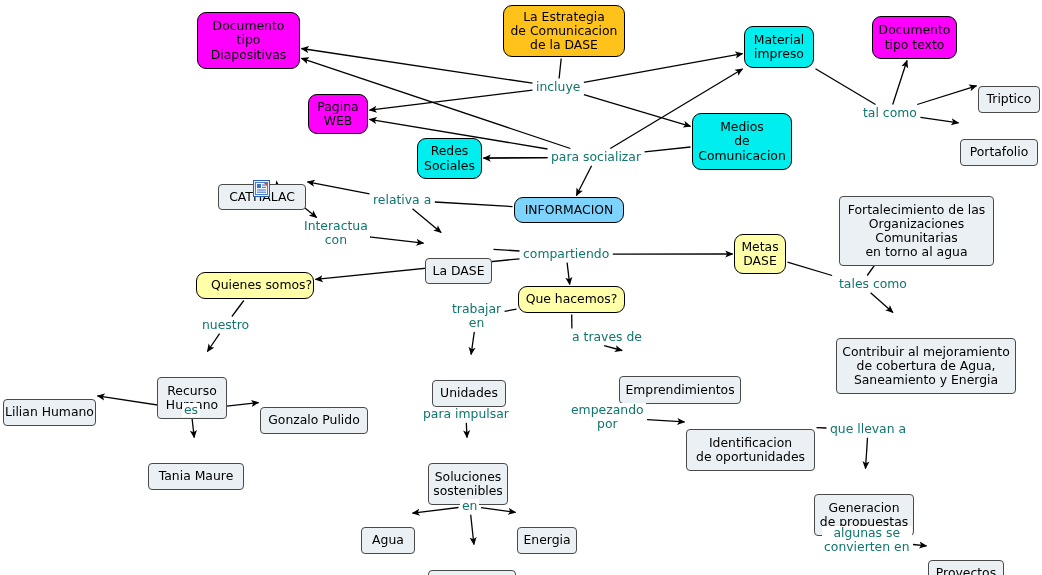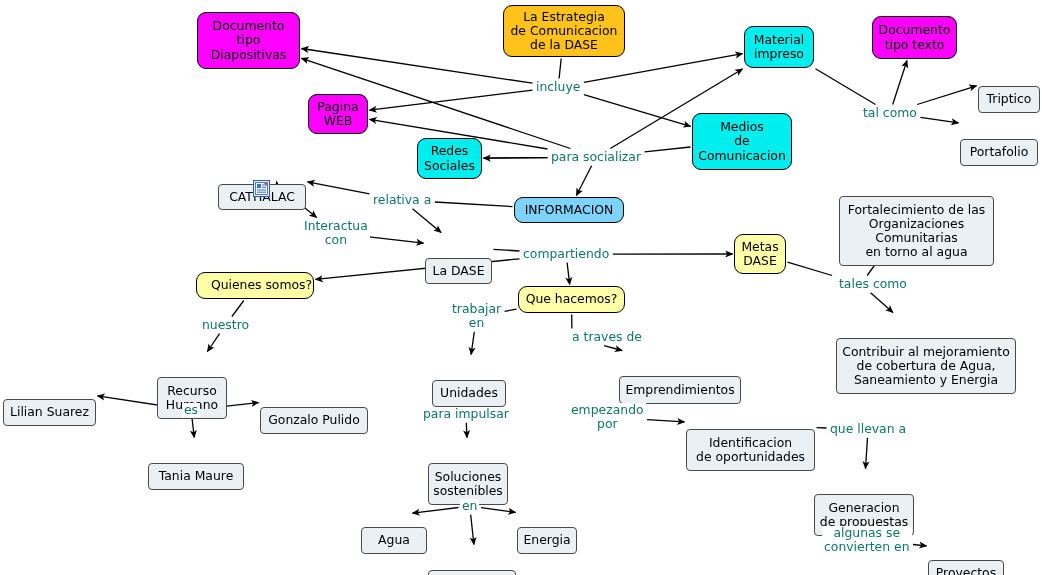--- a/index.html
+++ b/index.html
@@ -167,30 +167,30 @@
 DASE</span></div>
       <div class="node n-plain" style="left: 836px; top: 314px; width: 180px; height: 56px;"><span>Contribuir al mejoramiento
 de cobertura de Agua,
 Saneamiento y Energia</span></div>
       <div class="node n-paleyellow" style="left: 196px; top: 272px; width: 118px; height: 27px; padding-left: 19px;"><span>Quienes somos?</span></div>
       <div class="node n-paleyellow" style="left: 518px; top: 286px; width: 107px; height: 27px;"><span>Que hacemos?</span></div>
       <div class="node n-plain" style="left: 157px; top: 353px; width: 70px; height: 42px;"><span>Recurso
 Humano</span></div>
       <div class="node n-plain" style="left: 432px; top: 356px; width: 74px; height: 27px;"><span>Unidades</span></div>
       <div class="node n-plain" style="left: 619px; top: 352px; width: 122px; height: 28px;"><span>Emprendimientos</span></div>
-      <div class="node n-plain" style="left: 3px; top: 375px; width: 93px; height: 27px;"><span>Lilian Suarez</span></div>
+      <div class="node n-plain" style="left: 3px; top: 375px; width: 93px; height: 27px;"><span>Lilian Humano</span></div>
       <div class="node n-plain" style="left: 260px; top: 383px; width: 108px; height: 27px;"><span>Gonzalo Pulido</span></div>
       <div class="node n-plain" style="left: 686px; top: 405px; width: 129px; height: 42px;"><span>Identificacion
 de oportunidades</span></div>
       <div class="node n-plain" style="left: 148px; top: 439px; width: 96px; height: 27px;"><span>Tania Maure</span></div>
       <div class="node n-plain" style="left: 428px; top: 439px; width: 80px; height: 42px;"><span>Soluciones
 sostenibles</span></div>
       <div class="node n-plain" style="left: 814px; top: 470px; width: 100px; height: 42px;"><span>Generacion
 de propuestas</span></div>
-      <div class="node n-plain" style="left: 361px; top: 503px; width: 66px; height: 27px;"><span>Agua</span></div>
+      <div class="node n-plain" style="left: 361px; top: 503px; width: 54px; height: 27px;"><span>Agua</span></div>
       <div class="node n-plain" style="left: 517px; top: 503px; width: 60px; height: 27px;"><span>Energia</span></div>
       <div class="node n-plain" style="left: 928px; top: 536px; width: 76px; height: 27px;"><span>Proyectos</span></div>
       <div class="node n-plain" style="left: 428px; top: 546px; width: 88px; height: 27px;"><span>Saneamiento</span></div>
     </div>
   <div id="label-layer">
       <div class="link-label" style="left: 534px; top: 80px;">incluye</div>
       <div class="link-label" style="left: 861px; top: 106px;">tal como</div>
       <div class="link-label" style="left: 549px; top: 150px;">para socializar</div>
       <div class="link-label" style="left: 371px; top: 193px;">relativa a</div>
       <div class="link-label" style="left: 302px; top: 219px;">Interactua

